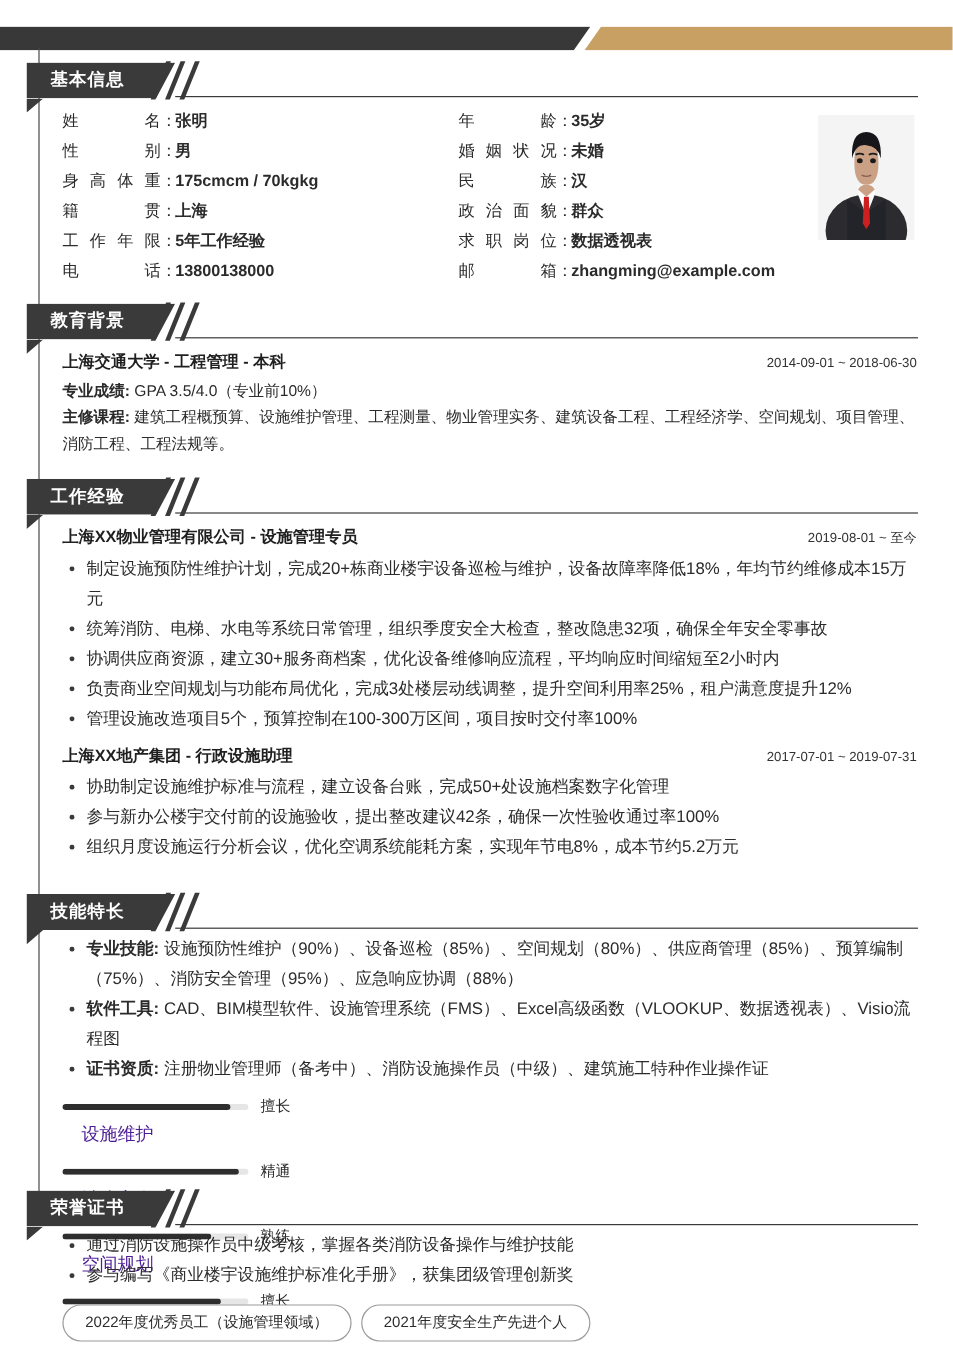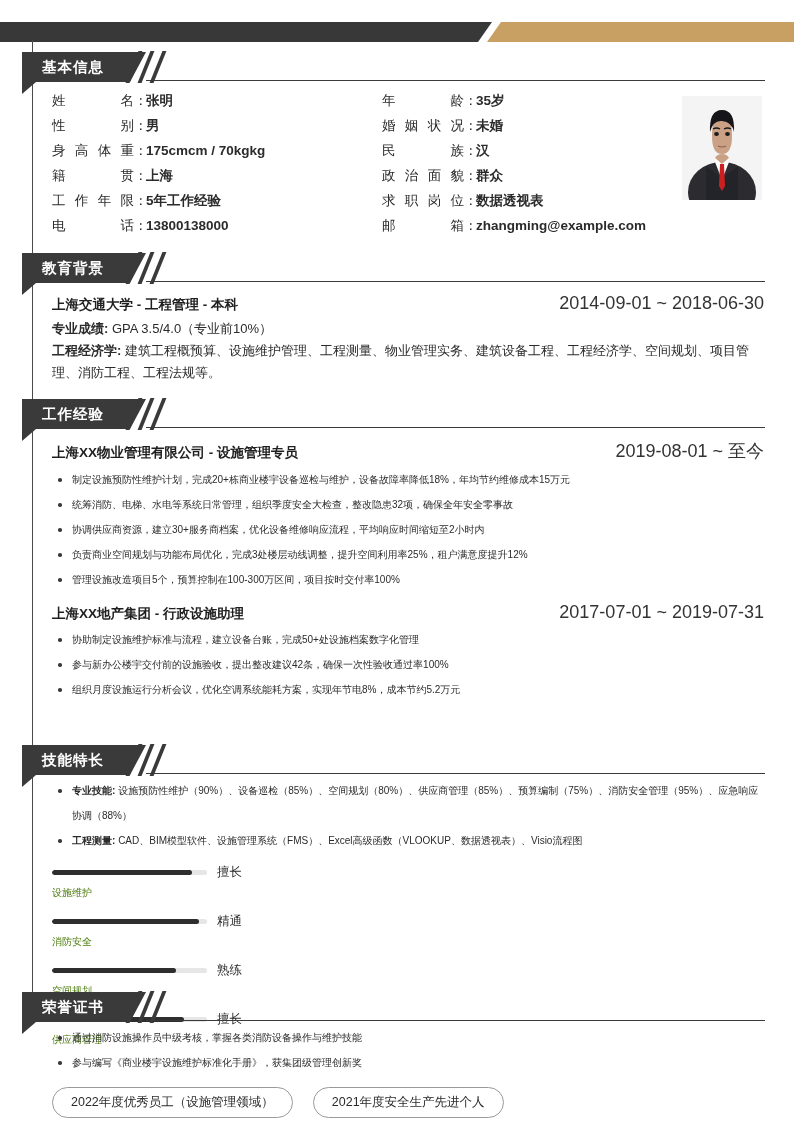--- a/index.html
+++ b/index.html
@@ -84,49 +84,49 @@
     position:absolute;right:32px;top:96px;
     width:80px;height:104px;background:#f2f2f2;overflow:hidden;
   }
 
   
   .entry-head{
     display:flex;justify-content:space-between;align-items:baseline;
     font-size:13.5px;margin-top:10px;margin-bottom:4px;
   }
   .entry-title{font-weight:bold;color:#1f1f1f;}
-  .entry-date{font-size:18px;color:#333;font-weight:normal;}
+  .entry-date{font-size:11px;color:#333;font-weight:normal;}
   .edu-line{font-size:13px;line-height:22px;color:#2b2b2b;}
   .edu-line b{font-weight:bold;}
 
   ul.bullets{margin:3px 0 0 0;padding:0;list-style:none;}
   ul.bullets li{
-    position:relative;padding-left:20px;font-size:10px;
+    position:relative;padding-left:20px;font-size:14px;
     line-height:25px;color:#2b2b2b;
   }
   ul.bullets li:before{
     content:"";position:absolute;left:6px;top:11px;
     width:3.5px;height:3.5px;border-radius:50%;background:#3a3a3a;
   }
   ul.bullets li b{font-weight:bold;}
 
   
   .bars{margin-top:12px;display:flex;flex-wrap:wrap;flex-direction:column;}
   .bar-cell{width:218px;margin-bottom:14px;}
   .bar-row{display:flex;align-items:center;height:14px;}
   .bar-track{
     position:relative;width:155px;height:5px;border-radius:3px;
     background:#e6e6e6;overflow:hidden;
   }
   .bar-fill{position:absolute;left:0;top:0;height:5px;border-radius:3px;background:#2e2e2e;}
   .bar-level{margin-left:10px;font-size:12.5px;color:#2b2b2b;}
-  .bar-name{font-size:10px;color:#4d7c0f;margin-top:7px;}
-
-  
-  .tags{display:flex;gap:20px;margin-top:12px;}
+  .bar-name{font-size:15px;color:#4c1d95;margin-top:7px;margin-left:16px;}
+
+  
+  .tags{display:flex;gap:8px;margin-top:12px;}
   .tag{
     border:1px solid #9a9a9a;border-radius:16px;
     padding:6px 18px;font-size:12.5px;color:#2b2b2b;background:#fff;
     white-space:nowrap;
   }
 </style>
 </head>
 <body>
 
 <div class="page">
@@ -303,21 +303,21 @@
     <div class="sec-body">
       <div class="entry-head">
         <span class="entry-title">上海交通大学 - 工程管理 - 本科</span>
         <span class="entry-date">2014-09-01 ~ 2018-06-30</span>
       </div>
       <div class="edu-line">
         <b>专业成绩:</b>
         <span>GPA 3.5/4.0（专业前10%）</span>
       </div>
       <div class="edu-line">
-        <b>工程经济学:</b>
+        <b>主修课程:</b>
         <span>建筑工程概预算、设施维护管理、工程测量、物业管理实务、建筑设备工程、工程经济学、空间规划、项目管理、消防工程、工程法规等。</span>
       </div>
     </div>
   </div>
 
   <div class="section" style="top:399px;">
     <div class="sec-head">
       <div class="sec-tab">
         <span class="sec-title">工作经验</span>
       </div>
@@ -373,22 +373,26 @@
       </div>
       <div class="sec-rule"></div>
     </div>
     <div class="sec-body">
       <ul class="bullets">
         <li>
           <b>专业技能:</b>
           <span>设施预防性维护（90%）、设备巡检（85%）、空间规划（80%）、供应商管理（85%）、预算编制（75%）、消防安全管理（95%）、应急响应协调（88%）</span>
         </li>
         <li>
-          <b>工程测量:</b>
+          <b>软件工具:</b>
           <span>CAD、BIM模型软件、设施管理系统（FMS）、Excel高级函数（VLOOKUP、数据透视表）、Visio流程图</span>
+        </li>
+        <li>
+          <b>证书资质:</b>
+          <span>注册物业管理师（备考中）、消防设施操作员（中级）、建筑施工特种作业操作证</span>
         </li>
       </ul>
 
       <div class="bars">
         <div class="bar-cell">
           <div class="bar-row">
             <div class="bar-track">
               <div class="bar-fill" style="width: 90%;"></div>
             </div>
             <span class="bar-level">擅长</span>

